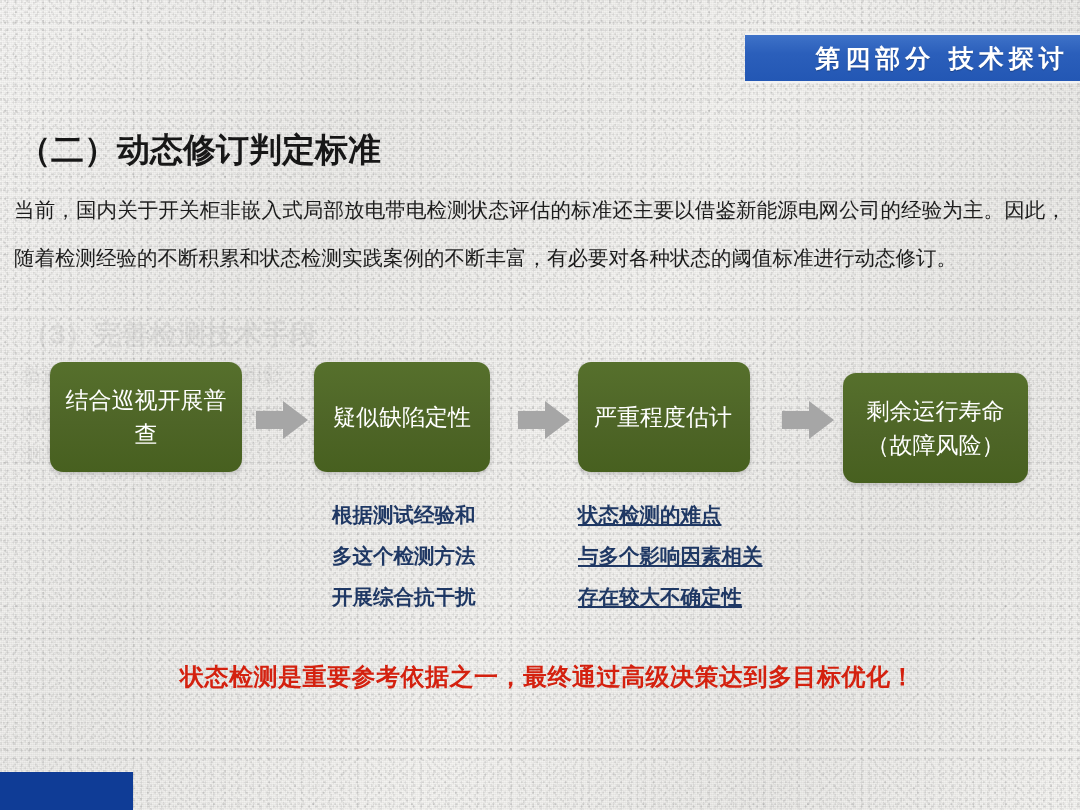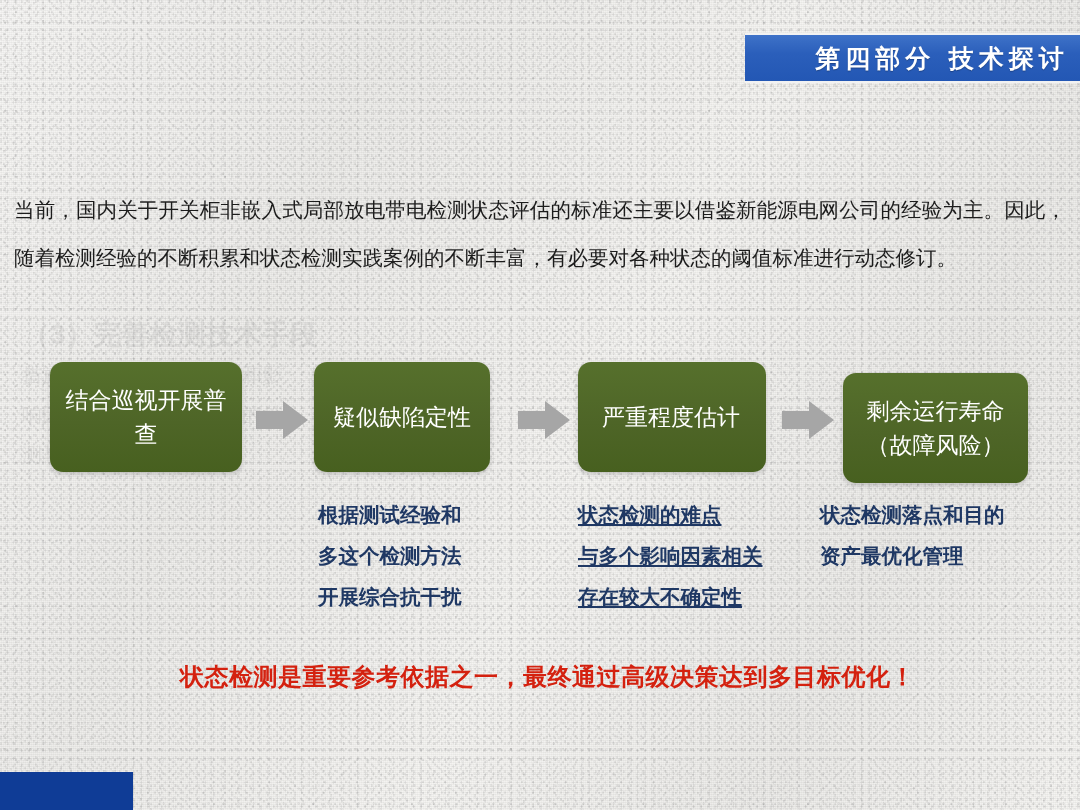--- a/index.html
+++ b/index.html
@@ -124,42 +124,42 @@
     align-items: center;
     justify-content: center;
     text-align: center;
     color: #ffffff;
     font-size: 23px;
     line-height: 34px;
     padding: 0 8px;
   }
   #flow-box-1 { left: 50px;  width: 192px; }
   #flow-box-2 { left: 314px; width: 176px; align-items: center; }
-  #flow-box-3 { left: 578px; width: 188px; padding-left: 6px; }
+  #flow-box-3 { left: 578px; width: 172px; padding-left: 6px; }
   #flow-box-4 { left: 843px; width: 185px; margin-top: 11px; }
 
   .flow-arrow {
     position: absolute;
     top: 400px;
     width: 52px;
     height: 40px;
   }
   #flow-arrow-1 { left: 256px; }
   #flow-arrow-2 { left: 518px; }
   #flow-arrow-3 { left: 782px; }
 
   .flow-caption {
     position: absolute;
     top: 494px;
     color: #1f3864;
     font-size: 20.5px;
     font-weight: 700;
     line-height: 41px;
   }
-  #flow-caption-1 { left: 318px; }
+  #flow-caption-1 { left: 332px; }
   #flow-caption-2 { left: 578px; text-decoration: underline; }
   #flow-caption-3 { left: 820px; }
 
   
   #conclusion-text {
     position: absolute;
     left: 0;
     top: 661px;
     width: 1080px;
     text-align: center;
@@ -189,20 +189,21 @@
 
   <div class="ghost" id="ghost-heading">（3）完善检测技术手段</div>
   <div class="ghost" id="ghost-line-1">措施：积极推进检测技术和影</div>
   <div class="ghost" id="ghost-line-2">响因素的研究，形成完善的检</div>
   <div class="ghost" id="ghost-line-3">测与评价体系。</div>
 
   <div id="header-banner">
     <span class="banner-text">第四部分  技术探讨</span>
   </div>
 
+  <h1 id="page-title">（二）动态修订判定标准</h1>
 
   <p id="body-paragraph">当前，国内关于开关柜非嵌入式局部放电带电检测状态评估的标准还主要以借鉴新能源电网公司的经验为主。因此，随着检测经验的不断积累和状态检测实践案例的不断丰富，有必要对各种状态的阈值标准进行动态修订。</p>
 
   <div id="flow-diagram">
 
     <div class="flow-box" id="flow-box-1">
       <span>结合巡视开展普查</span>
     </div>
 
     <div class="flow-arrow" id="flow-arrow-1">
@@ -230,21 +231,20 @@
         <polygon points="0,11 27,11 27,1 52,20 27,39 27,29 0,29" fill="#a6a6a6"></polygon>
       </svg>
     </div>
 
     <div class="flow-box" id="flow-box-4">
       <span>剩余运行寿命（故障风险）</span>
     </div>
 
     <div class="flow-caption" id="flow-caption-1">根据测试经验和<br>多这个检测方法<br>开展综合抗干扰</div>
     <div class="flow-caption" id="flow-caption-2">状态检测的难点<br>与多个影响因素相关<br>存在较大不确定性</div>
-    <div class="flow-caption" id="flow-caption-3">状态检测落点和目的<br>资产最优化管理</div>
 
   </div>
 
   <div id="conclusion-text">状态检测是重要参考依据之一，最终通过高级决策达到多目标优化！</div>
 
   <div id="footer-accent"></div>
 
 </div>
 
 </body></html>

